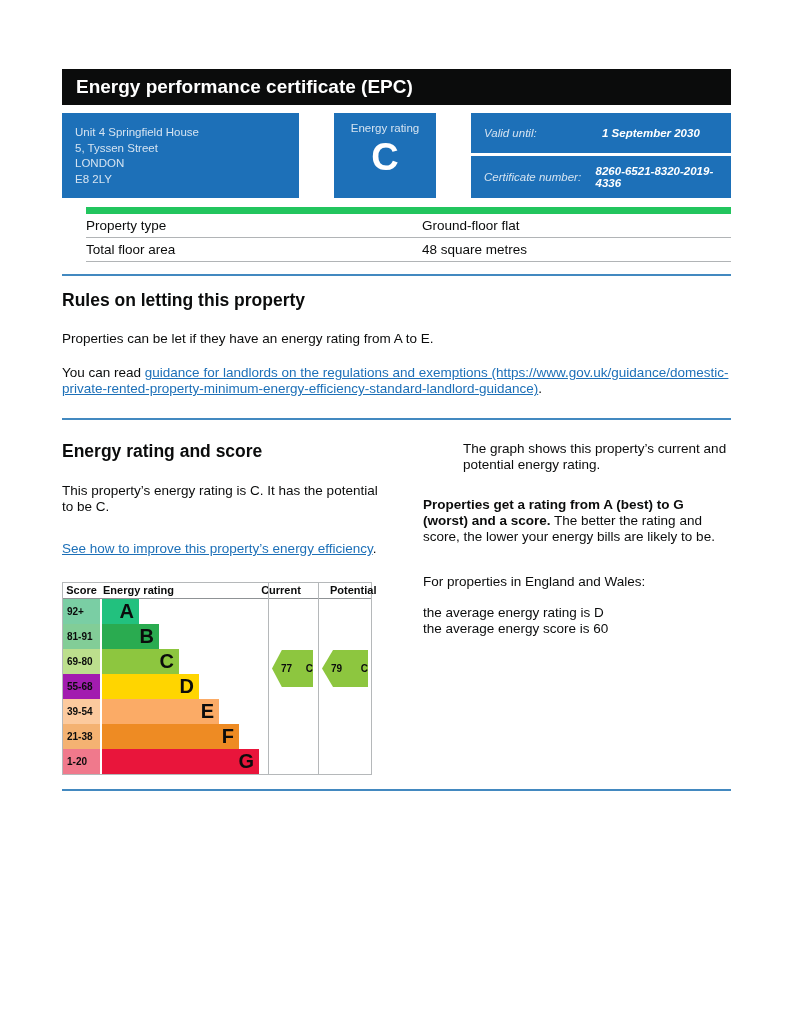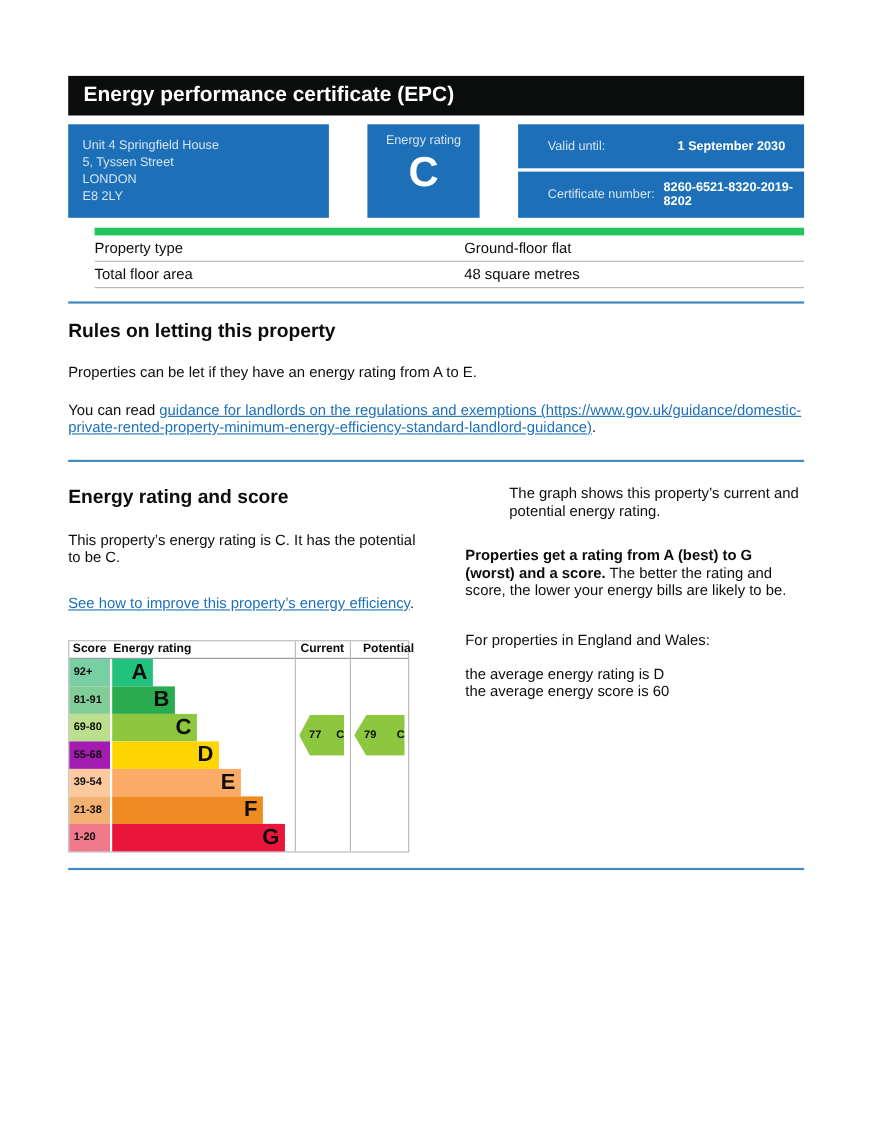--- a/index.html
+++ b/index.html
@@ -45,22 +45,23 @@
     margin-right: 3px;
     text-align: center;
     padding-top: 9px;
   }
   .rating-box .rating-label { font-size: 11.5px; color: #d4e3f1; }
   .rating-box .rating-value { font-size: 38px; font-weight: bold; line-height: 46px; color:#ffffff; }
   .meta-col { flex: 1; display: flex; flex-direction: column; }
   .meta-box {
     display: flex;
     align-items: center;
-    padding-left: 27px;
+    padding-left: 13px;
     font-size: 11.5px;
+    font-style: italic;
   }
   .meta-box.valid { height: 40px; margin-bottom: 3px; }
   .meta-box.cert  { height: 42px; }
   .meta-label { width: 118px; color: #d4e3f1; }
   .meta-value { font-weight: bold; color: #ffffff; }
   
   .facts-table { margin-top: 9px; border-top: 7px solid #22c55e; font-size: 13.5px; margin-left: 24px; }
   .facts-row { display: flex; height: 24px; align-items: center; border-bottom: 1px solid #b1b4b6; }
   .facts-label { width: 336px; }
   .facts-value { flex: 1; }
@@ -140,21 +141,21 @@
         <div class="rating-label">Energy rating</div>
         <div class="rating-value">C</div>
       </div>
       <div class="meta-col">
         <div class="blue-box meta-box valid">
           <span class="meta-label">Valid until:</span>
           <span class="meta-value">1 September 2030</span>
         </div>
         <div class="blue-box meta-box cert">
           <span class="meta-label">Certificate number:</span>
-          <span class="meta-value">8260-6521-8320-2019-8202</span>
+          <span class="meta-value">8260-6521-8320-2019-4336</span>
         </div>
       </div>
     </div>
 
     <div class="facts-table">
       <div class="facts-row">
         <div class="facts-label">Property type</div>
         <div class="facts-value">Ground-floor flat</div>
       </div>
       <div class="facts-row">
@@ -176,21 +177,21 @@
     <div class="two-col">
       <div class="col-left">
         <h2>Energy rating and score</h2>
         <p class="p-rating-intro">This property’s energy rating is C. It has the potential to be C.</p>
         <p class="p-improve-link">
           <a class="link">See how to improve this property’s energy efficiency</a><span>.</span>
         </p>
         <div class="epc-chart" id="epc-chart">
             <div class="epc-header-label" style="left: 0px; width: 37px; text-align: center;">Score</div>
             <div class="epc-header-label" style="left: 40px; width: 160px; text-align: left;">Energy rating</div>
-            <div class="epc-header-label" style="left: 205px; width: 50px; text-align: center;">Current</div>
+            <div class="epc-header-label" style="left: 193px; width: 50px; text-align: center;">Current</div>
             <div class="epc-header-label" style="left: 255px; width: 55px; text-align: right; padding-left: 12px;">Potential</div>
             <div class="epc-header-line"></div>
             <div class="epc-vline" style="left: 205px;"></div>
             <div class="epc-vline" style="left: 255px;"></div>
             <div class="epc-rows">
               <div class="epc-row">
                 <div class="epc-score" style="background: rgb(122, 206, 164);">92+</div>
                 <div class="epc-bar" style="background: rgb(34, 193, 126); width: 37px;">A</div>
               </div>
               <div class="epc-row">

